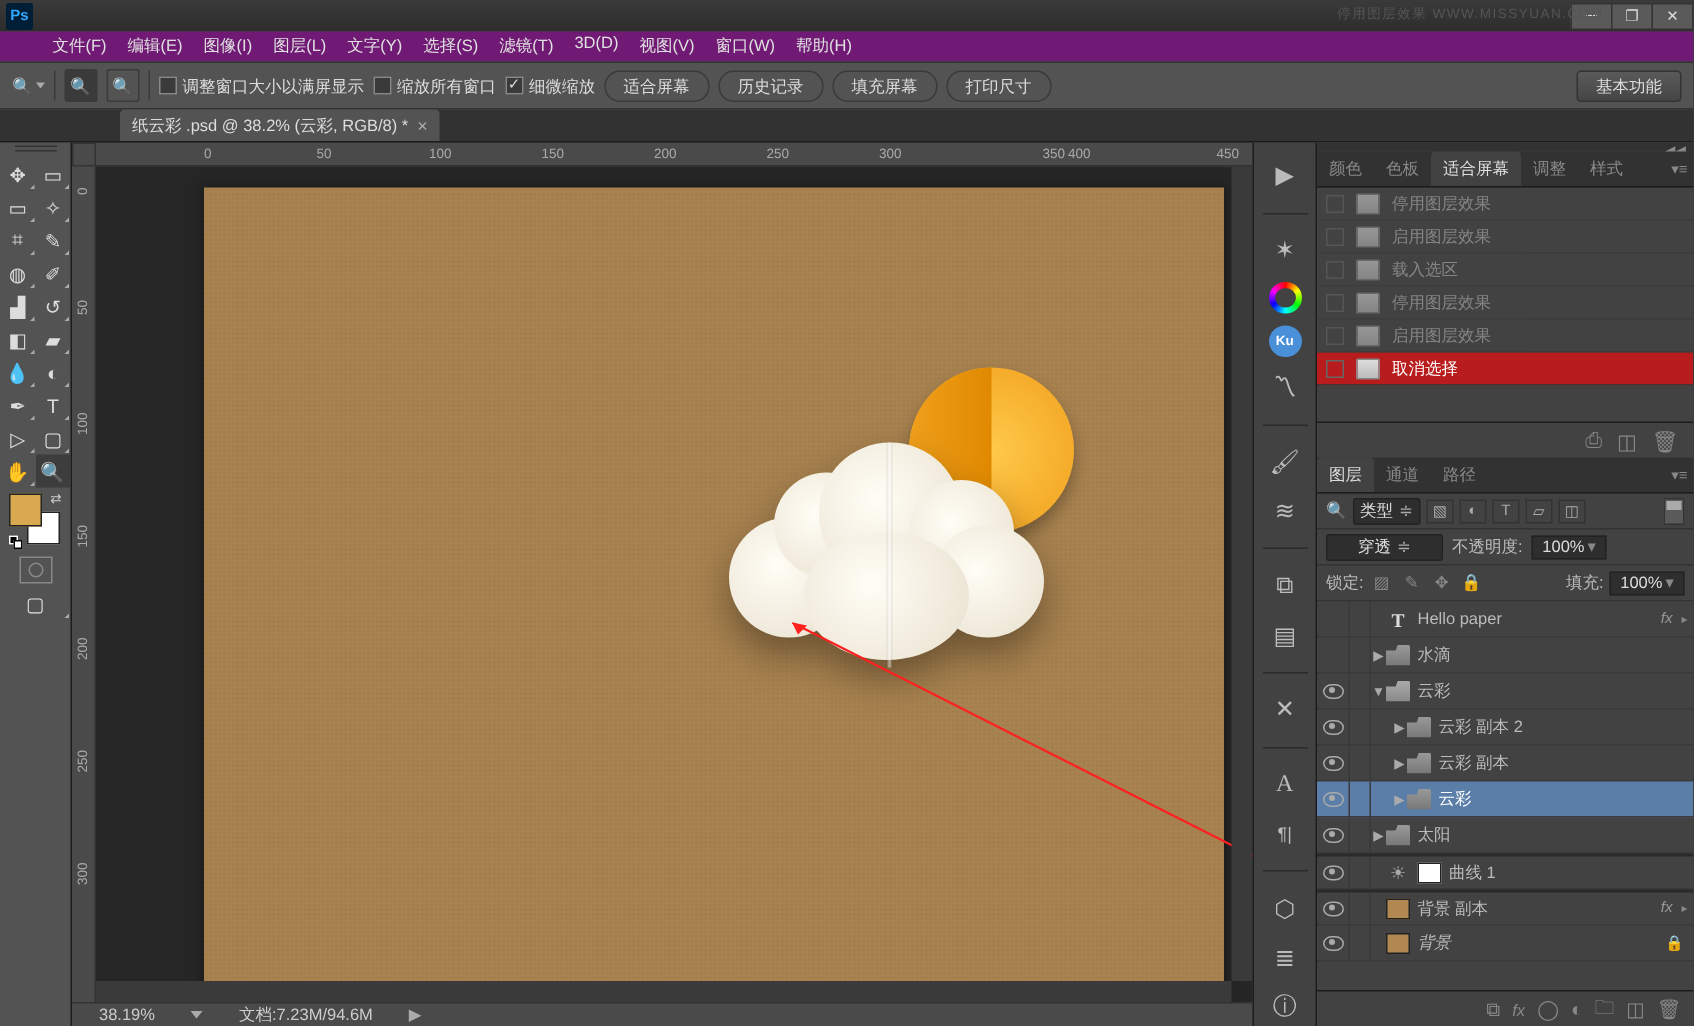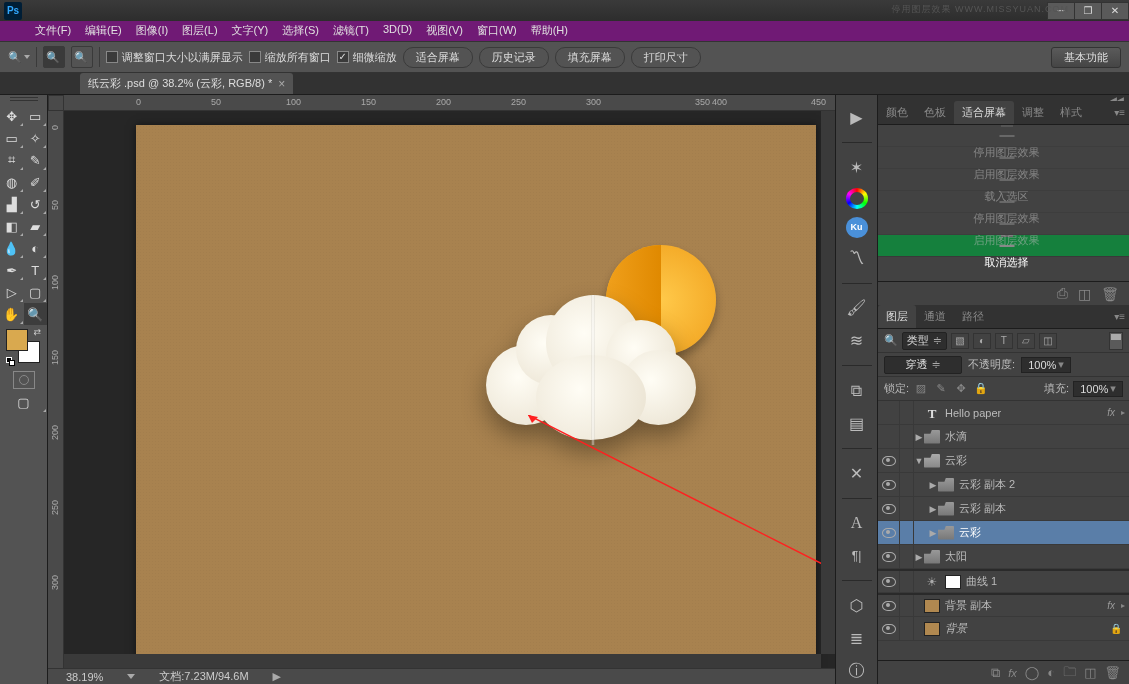--- a/index.html
+++ b/index.html
@@ -81,23 +81,23 @@
 
 .panels { width: 252px; background: #424242; border-left: 1px solid #1c1c1c; display: flex; flex-direction: column; }
 .panel-tabs { height: 24px; background: #323232; display: flex; align-items: flex-end; border-bottom: 1px solid #1c1c1c; position:relative; }
 .panel-tab { padding: 4px 8px; color: #888; cursor: pointer; }
 .panel-tab.active { background: #424242; color: #ddd; border-radius: 3px 3px 0 0; }
 .panel-tabs .menu-ico { position:absolute; right:4px; top:6px; color:#888; font-size:10px; cursor:pointer; }
 .collapse-arrows { width:16px; text-align:center; color:#888; font-size:9px; cursor:pointer; }
 
 
 .history-body { height: 156px; overflow-y: auto; background: #424242; }
-.history-item { display: flex; align-items: center; height: 22px; padding-left: 6px; gap: 8px; color: #bbb; border-bottom: 1px solid #393939; cursor: pointer; flex-direction: column; }
+.history-item { display: flex; align-items: center; height: 22px; padding-left: 6px; gap: 8px; color: #bbb; border-bottom: 1px solid #393939; cursor: pointer; }
 .history-item.dim { opacity: .55; }
-.history-item.sel { background: #15803d; color: #fff; }
+.history-item.sel { background: #b91c1c; color: #fff; }
 .history-box { width: 12px; height: 12px; border: 1px solid #666; }
 .history-ico { width: 16px; height: 14px; background: linear-gradient(#ddd,#bbb); border: 1px solid #888; border-radius: 1px; }
 .history-footer { height: 24px; border-top: 1px solid #1c1c1c; display: flex; align-items: center; justify-content: flex-end; gap: 10px; padding-right: 10px; color: #888; }
 .history-footer span { cursor: pointer; font-size:14px; }
 
 
 .layers-header { height: 24px; display: flex; align-items: center; gap: 4px; padding: 0 6px; border-bottom: 1px solid #333; }
 .dropdown { background: #2e2e2e; border: 1px solid #222; color: #ddd; padding: 1px 4px; display: flex; align-items: center; gap: 4px; border-radius: 2px; height: 18px; }
 .filter-btn { width: 18px; height: 16px; border: 1px solid #333; background: #424242; display:flex; align-items:center; justify-content:center; color:#aaa; font-size:10px; cursor:pointer; }
 .switch { width: 14px; height: 18px; background: #5a5a5a; border: 1px solid #333; position: relative; margin-left:auto; cursor:pointer; }

